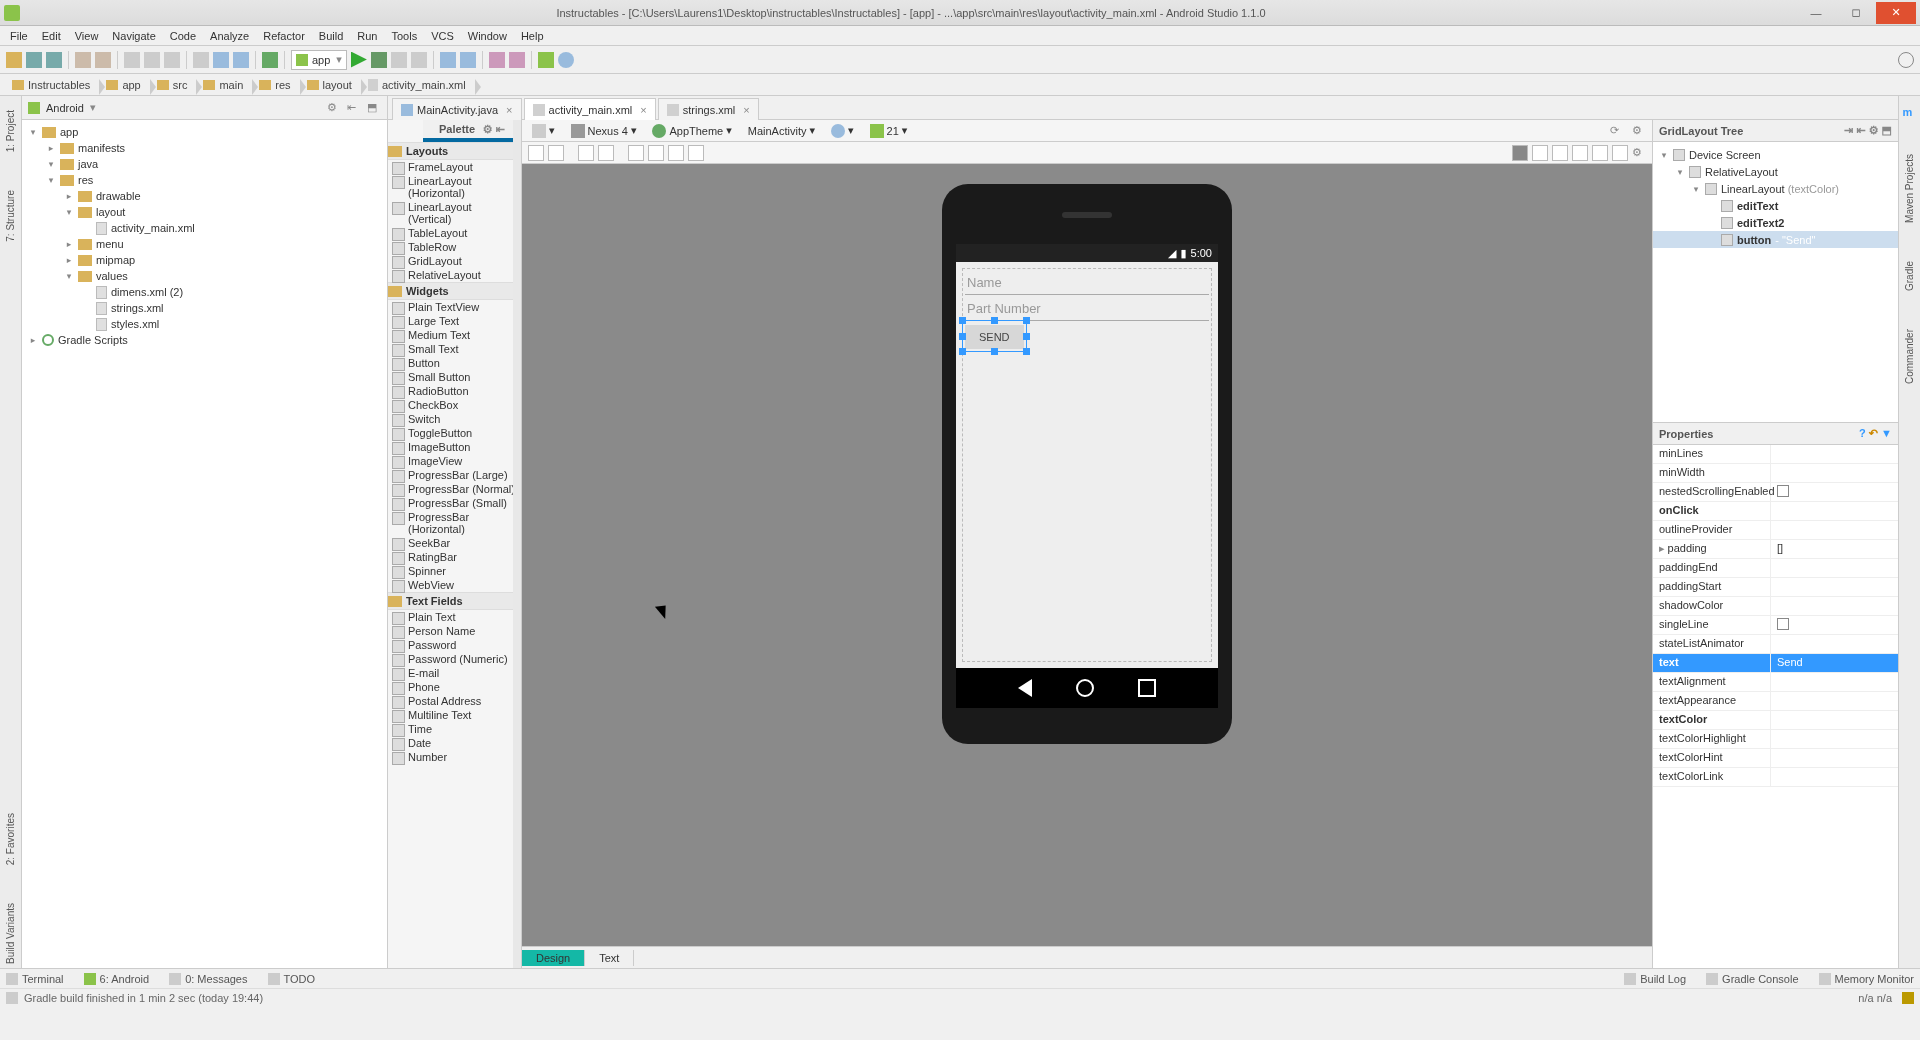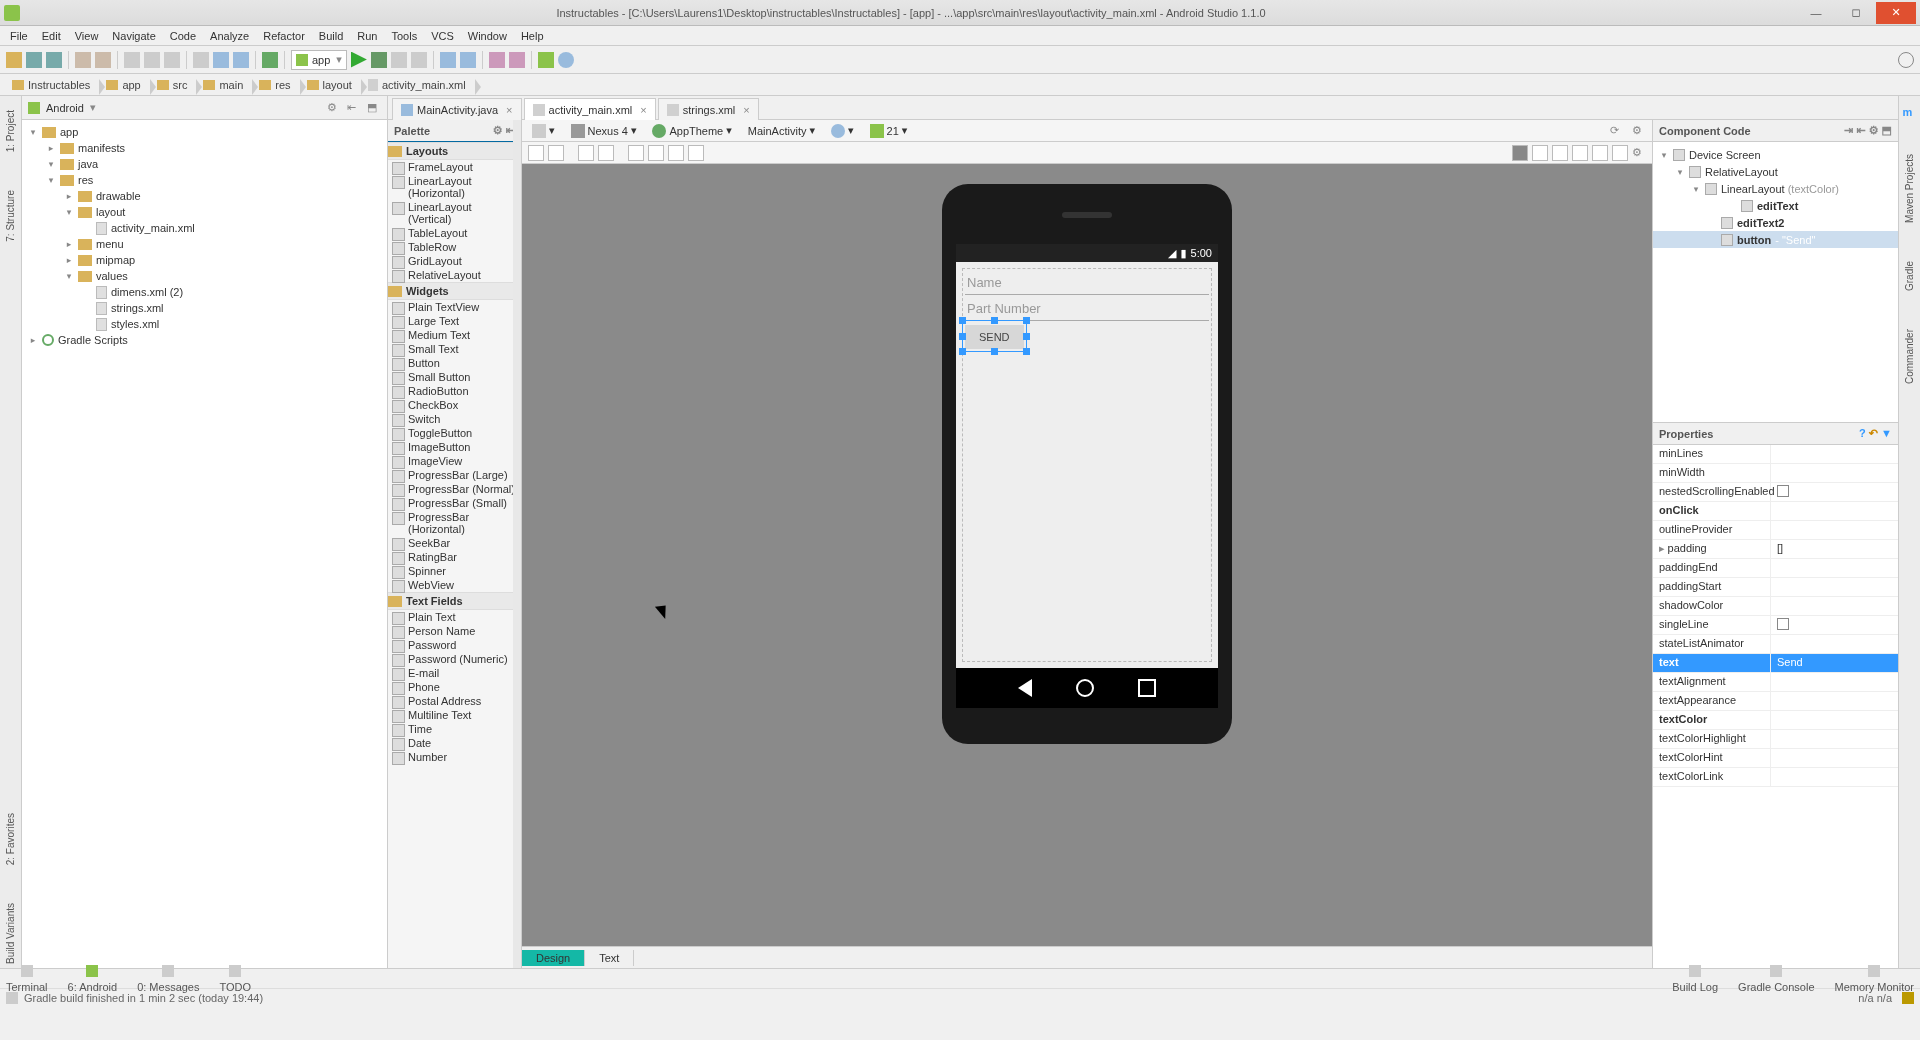--- a/index.html
+++ b/index.html
@@ -36,21 +36,21 @@
 .tw{width:10px;text-align:center;color:#888;font-size:9px;}
 .fico{width:14px;height:11px;background:#d9b35b;display:inline-block;}
 .xfico{width:11px;height:13px;background:#e0e0e0;border:1px solid #bbb;display:inline-block;}
 .gico{width:12px;height:12px;border:2px solid #6a6;border-radius:50%;}
 .tabs{height:24px;background:#f0f0f0;border-bottom:1px solid #ccc;display:flex;align-items:flex-end;padding-left:4px;}
 .ftab{height:22px;padding:0 8px;display:flex;align-items:center;gap:4px;border:1px solid #ccc;border-bottom:none;background:#f3f3f3;margin-right:2px;position:relative;top:1px;}
 .ftab.active{background:#fff;}
 .ftab .cx{color:#888;margin-left:4px;}
 .editrow{display:flex;flex:1;min-height:0;}
 .palettepanel{width:134px;background:#f5f5f5;border-right:1px solid #ccc;display:flex;flex-direction:column;}
-.palhdr{height:22px;background:#f0f0f0;border-bottom:1px solid #0369a1;display:flex;align-items:center;justify-content:space-between;padding:0 6px;font-weight:bold;color:#555;}
+.palhdr{height:22px;background:#f0f0f0;border-bottom:4px solid #0369a1;display:flex;align-items:center;justify-content:space-between;padding:0 16px;font-weight:bold;color:#555;margin-left:35px;}
 .pallist{flex:1;overflow:auto;}
 .palgrp{background:#e9e9e9;padding:2px 0;font-weight:bold;border-top:1px solid #ddd;border-bottom:1px solid #ddd;display:flex;align-items:center;gap:4px;}
 .palitem{padding:1px 6px 1px 20px;position:relative;}
 .palitem::before{content:"";position:absolute;left:4px;top:2px;width:11px;height:11px;background:#ddd;border:1px solid #aaa;}
 .palscroll{position:absolute;right:0;top:0;bottom:0;width:8px;background:#e8e8e8;}
 .center{flex:1;display:flex;flex-direction:column;background:#fff;}
 .designbar{height:22px;background:#f5f5f5;border-bottom:1px solid #ccc;display:flex;align-items:center;gap:8px;padding:0 6px;}
 .dbdrop{display:flex;align-items:center;gap:3px;padding:0 4px;height:18px;}
 .dbdrop .ic{width:14px;height:14px;background:#ccc;}
 .designbar2{height:22px;background:#f5f5f5;border-bottom:1px solid #ccc;display:flex;align-items:center;gap:4px;padding:0 6px;}
@@ -85,21 +85,21 @@
 .ctic{width:12px;height:12px;background:#ddd;border:1px solid #aaa;}
 .proppanel{flex:1;border-top:1px solid #ccc;display:flex;flex-direction:column;}
 .proplist{flex:1;overflow:auto;}
 .proprow{display:flex;height:19px;border-bottom:1px solid #eee;}
 .proprow.sel{background:#39f;color:#fff;}
 .pk{width:118px;padding:2px 6px;border-right:1px solid #eee;}
 .pv{flex:1;padding:2px 6px;}
 .pk.bold{font-weight:bold;}
 .cbx{width:12px;height:12px;border:1px solid #888;display:inline-block;}
 .toolstrip{height:20px;background:#f0f0f0;border-top:1px solid #ccc;display:flex;align-items:center;padding:0 6px;gap:20px;}
-.tsitem{display:flex;align-items:center;gap:4px;color:#555;flex-direction:column;}
+.tsitem{display:flex;align-items:center;gap:4px;color:#555;}
 .tsitem .ic{width:12px;height:12px;background:#ccc;}
 .tssp{flex:1;}
 .statusline{height:18px;background:#f0f0f0;border-top:1px solid #ddd;display:flex;align-items:center;padding:0 6px;color:#666;font-size:10px;}
 .statusline .sp{flex:1;}
 .cursor-arrow{position:absolute;width:12px;height:16px;pointer-events:none;}
 .cursor-arrow::before{content:"";position:absolute;border-left:9px solid #000;border-top:6px solid transparent;border-bottom:10px solid transparent;transform:rotate(-40deg);}
 </style>
 </head>
 <body>
 
@@ -440,21 +440,21 @@
           <div class="cursor-arrow" style="left:137px;top:438px"></div>
         </div>
         <div class="bottomtabs">
           <div class="btab active">Design</div>
           <div class="btab">Text</div>
         </div>
       </div>
 
       <div class="rightcol">
         <div class="comphdr">
-          <span>Component Code</span>
+          <span>GridLayout Tree</span>
           <span>
             <span class="hicon">⇥</span>
             <span class="hicon">⇤</span>
             <span class="hicon">⚙</span>
             <span class="hicon">⬒</span>
           </span>
         </div>
         <div class="comptree" id="comptree">
             <div class="ctnode" style="padding-left: 6px;">
               <span class="tw">▾</span>
@@ -464,21 +464,21 @@
             <div class="ctnode" style="padding-left: 22px;">
               <span class="tw">▾</span>
               <span class="ctic"></span>
               <span>RelativeLayout</span>
             </div>
             <div class="ctnode" style="padding-left: 38px;">
               <span class="tw">▾</span>
               <span class="ctic"></span>
               <span style="color: rgb(153, 153, 153); font-weight: normal;"><span style="color: rgb(51, 51, 51);">LinearLayout </span><span>(textColor)</span></span>
             </div>
-            <div class="ctnode" style="padding-left: 74px;">
+            <div class="ctnode" style="padding-left: 54px;">
               <span class="tw"></span>
               <span class="ctic"></span>
               <span style="font-weight: bold;">editText</span>
             </div>
             <div class="ctnode" style="padding-left: 54px;">
               <span class="tw"></span>
               <span class="ctic"></span>
               <span style="font-weight: bold;">editText2</span>
             </div>
             <div class="ctnode sel" style="padding-left: 54px;">

